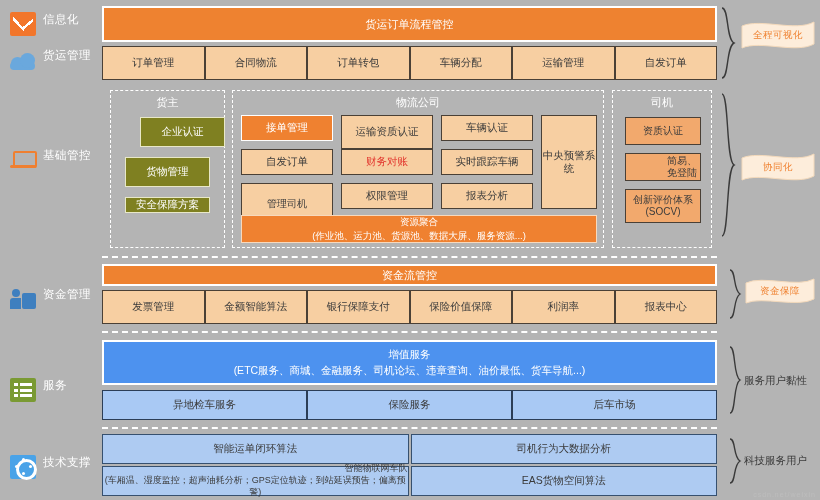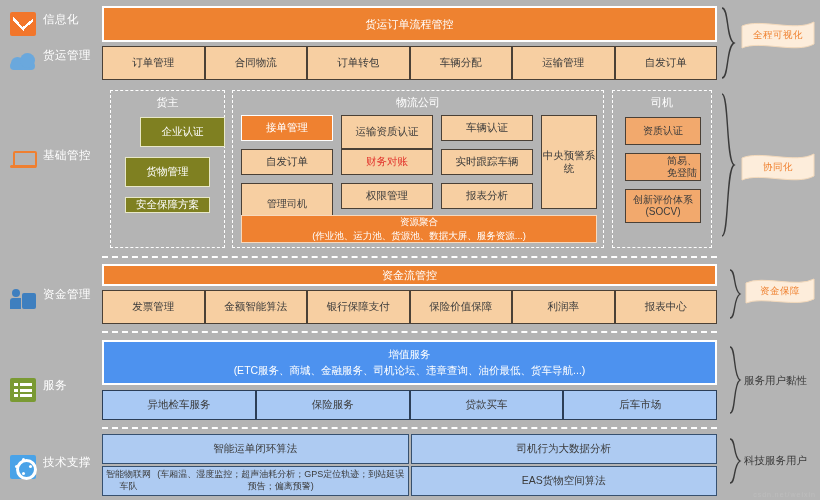--- a/index.html
+++ b/index.html
@@ -262,33 +262,32 @@
     <div class="hsep" style="top:331px;"></div>
 
     <div class="band blue-bar" style="top:340px; height:45px; flex-direction:column;">
       <span>增值服务</span>
       <span>(ETC服务、商城、金融服务、司机论坛、违章查询、油价最低、货车导航...)</span>
     </div>
 
     <div class="band row" style="top:390px; height:30px;">
       <div class="cell blue">异地检车服务</div>
       <div class="cell blue">保险服务</div>
-      <div class="cell blue">贷款买车</div>
       <div class="cell blue">后车市场</div>
     </div>
 
     <div class="hsep" style="top:427px;"></div>
 
     <div class="band row" style="top:434px; height:30px; gap:2px;">
       <div class="cell blue2">智能运单闭环算法</div>
       <div class="cell blue2">司机行为大数据分析</div>
     </div>
 
     <div class="band row" style="top:466px; height:30px; gap:2px;">
-      <div class="cell blue2" style="flex-direction:row; font-size:9px;">
+      <div class="cell blue2" style="flex-direction:column; font-size:9px;align-items:flex-end;">
         <span>智能物联网车队</span>
         <span>(车厢温、湿度监控；超声油耗分析；GPS定位轨迹；到站延误预告；偏离预警)</span>
       </div>
       <div class="cell blue2">EAS货物空间算法</div>
     </div>
 
   </div>
 
   <div class="right">
 

